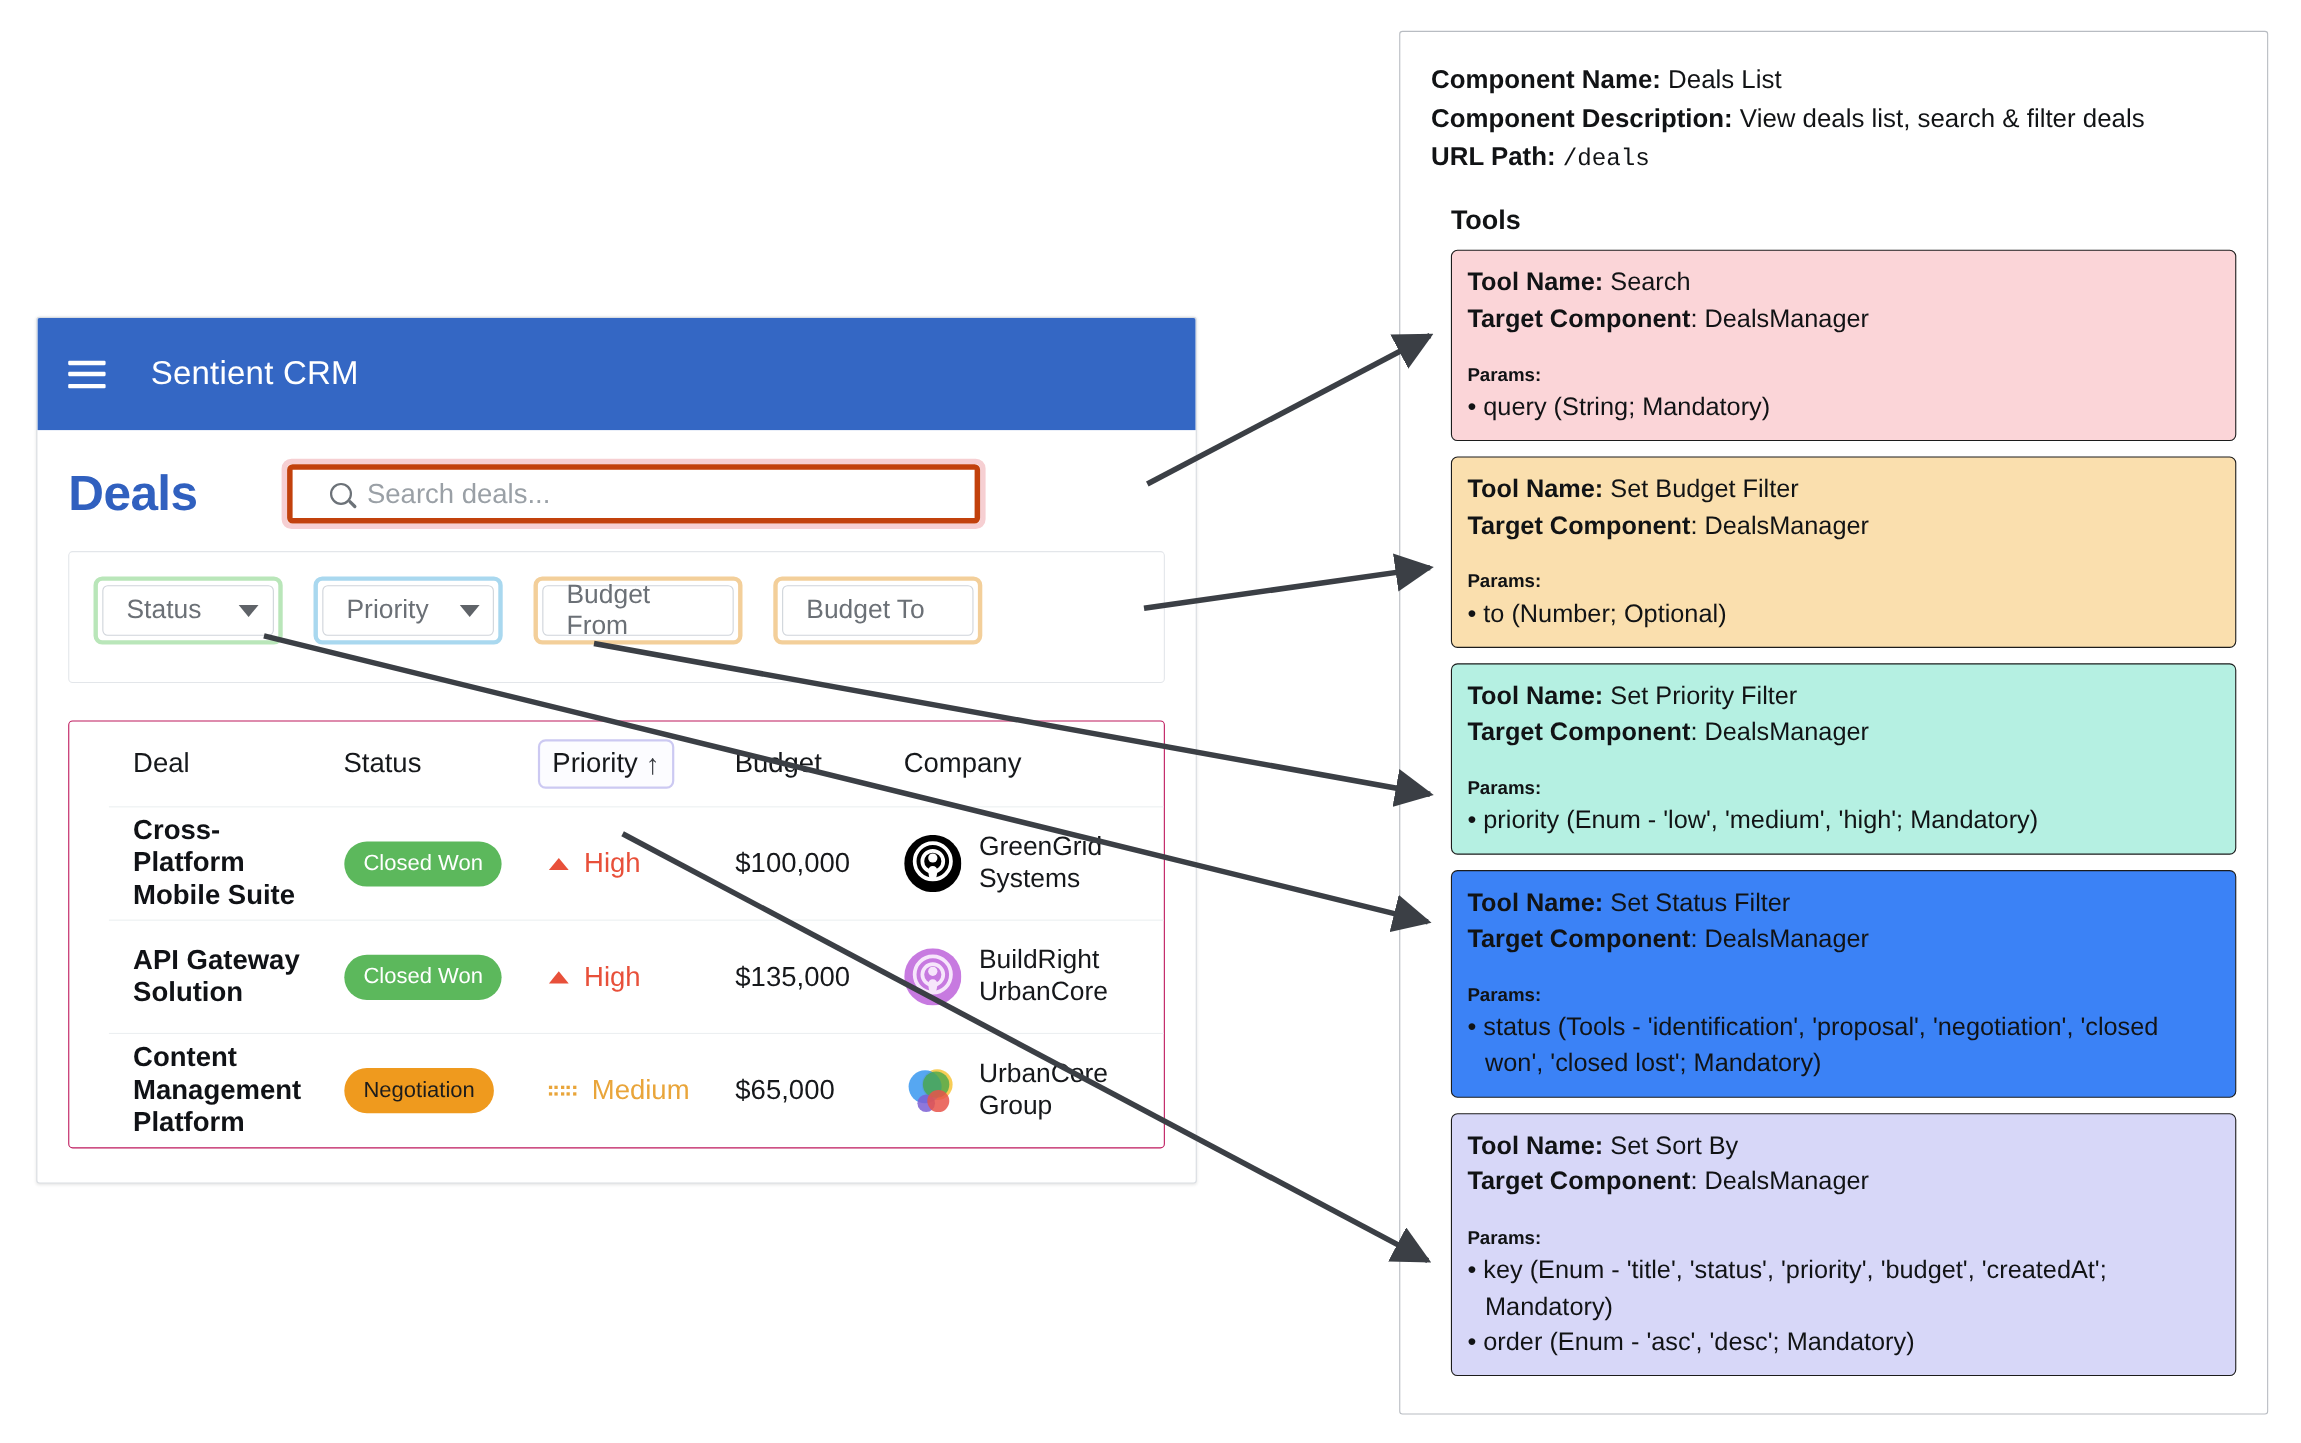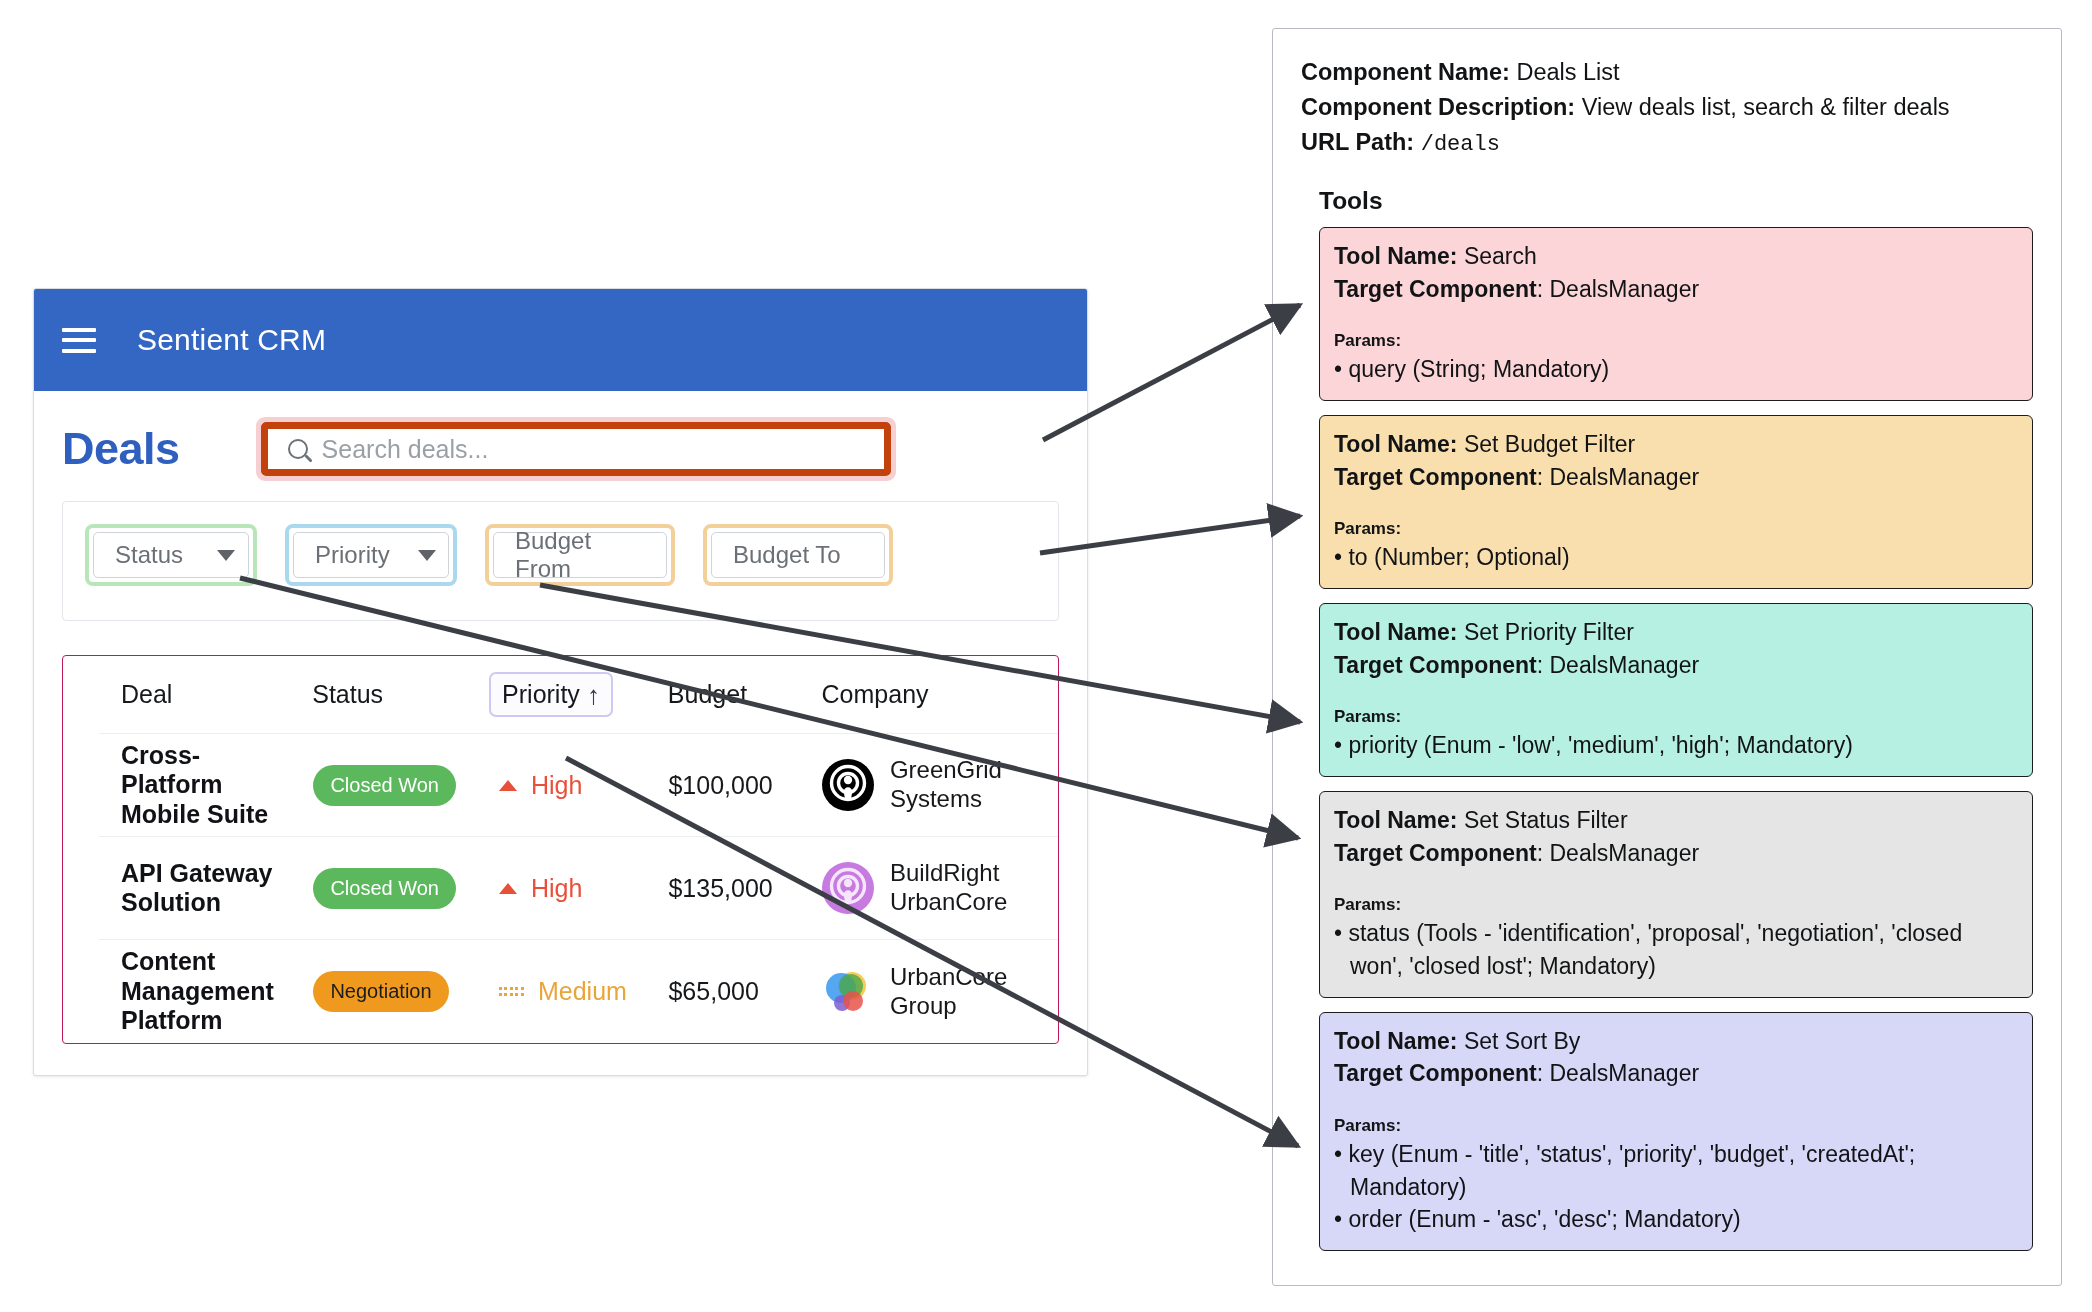--- a/index.html
+++ b/index.html
@@ -36,22 +36,22 @@
   }
   #deals-title { color: #3060bf; font-size: 45px; font-weight: bold; letter-spacing: -.5px; }
   #search-wrap {
     margin-left: 48px; position: relative;
     width: 640px; height: 64px;
     border: 5px solid #f6cfd2; border-radius: 9px;
     background: #fff;
     display: flex; align-items: center;
   }
   #search-inner {
-    position: absolute; inset: 0; border: 7px solid #c2410c; border-radius: 5px;
-    display: flex; align-items: center; gap: 14px; padding-left: 20px;
+    position: absolute; inset: 0; border: 5px solid #c2410c; border-radius: 5px;
+    display: flex; align-items: center; gap: 14px; padding-left: 34px;
   }
   .mag { width: 20px; height: 20px; border: 2.6px solid #6c7278; border-radius: 50%;
     position: relative; flex: none; }
   .mag::after { content:""; position:absolute; width:2.6px; height:9px; background:#6c7278;
     right:-4px; bottom:-6px; transform: rotate(-45deg); border-radius:2px; }
   #search-ph { color: #9aa0a6; font-size: 25px; }
 
   #filter-card {
     margin: 10px 28px 0 28px; border: 1px solid #e3e6ea; border-radius: 4px;
     background:#fff; padding: 22px 22px 34px 22px;
@@ -321,21 +321,21 @@
           </ul>
         </div>
         <div class="tool-card" style="background: rgb(181, 240, 226);">
           <div class="tl"><b>Tool Name:</b> <span>Set Priority Filter</span></div>
           <div class="tl"><b>Target Component</b><span>: DealsManager</span></div>
           <div class="pm">Params:</div>
           <ul>
             <li>priority (Enum - 'low', 'medium', 'high'; Mandatory)</li>
           </ul>
         </div>
-        <div class="tool-card" style="background: #e5e5e5;">
+        <div class="tool-card" style="background: #3b82f6;">
           <div class="tl"><b>Tool Name:</b> <span>Set Status Filter</span></div>
           <div class="tl"><b>Target Component</b><span>: DealsManager</span></div>
           <div class="pm">Params:</div>
           <ul>
             <li>status (Tools - 'identification', 'proposal', 'negotiation', 'closed won', 'closed lost'; Mandatory)</li>
           </ul>
         </div>
         <div class="tool-card" style="background: rgb(215, 215, 248);">
           <div class="tl"><b>Tool Name:</b> <span>Set Sort By</span></div>
           <div class="tl"><b>Target Component</b><span>: DealsManager</span></div>

